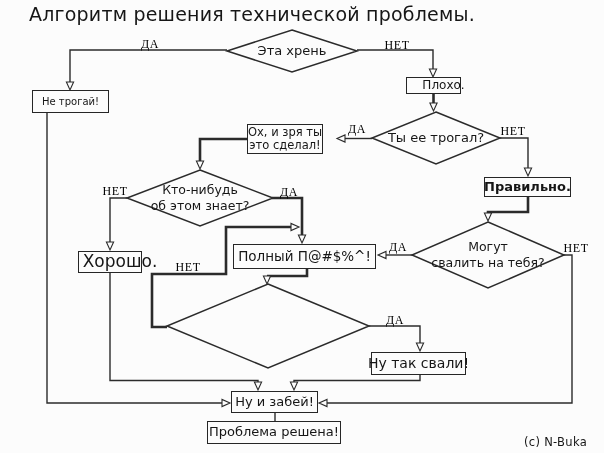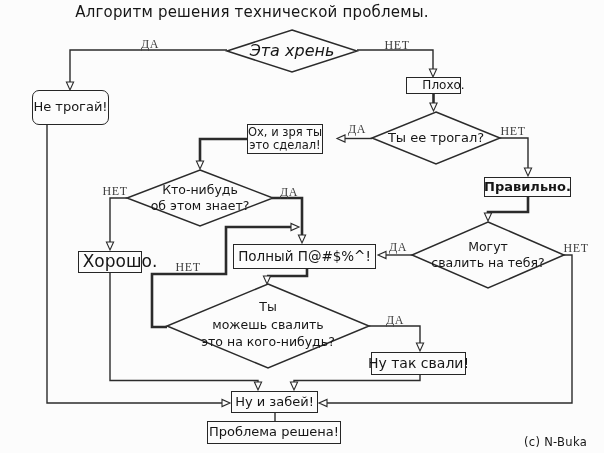--- a/index.html
+++ b/index.html
@@ -11,23 +11,23 @@
   .thick{stroke-width:2.6;}
   .ah{fill:#fcfcfc;stroke:#2b2b2b;stroke-width:1.1;}
   .dia{fill:#fcfcfc;stroke:#2b2b2b;stroke-width:1.5;}
   .box{position:absolute;background:#fcfcfc;border:1.6px solid #262626;box-sizing:border-box;
        display:flex;flex-direction:column;align-items:center;justify-content:center;
        text-align:center;line-height:1.12;white-space:nowrap;}
   .dtext{position:absolute;transform:translate(-50%,-50%);text-align:center;
          line-height:1.3;white-space:nowrap;}
   .dline{display:block;}
   .blabel{position:absolute;transform:translate(-50%,-50%);
-          font-family:"Liberation Serif",serif;font-size:12px;color:#404040;letter-spacing:.6px;}
+          font-family:"Liberation Serif",serif;font-size:12px;color:#000000;letter-spacing:.6px;}
   #title{position:absolute;left:0;top:3px;width:504px;text-align:center;
-         font-size:15px;letter-spacing:.2px;}
+         font-size:19px;letter-spacing:.2px;}
   #credit{position:absolute;right:17px;bottom:4px;font-size:11.5px;letter-spacing:.3px;margin-top:36px;}
 </style>
 </head>
 <body>
 
 <div id="stage">
 
   <div id="title">Алгоритм решения технической проблемы.</div>
 
   <svg id="wires" viewBox="0 0 604 453">
@@ -104,41 +104,36 @@
       <polyline class="edge thin" points="275,413 275,421"></polyline>
     </g>
 
     <polygon class="dia" points="292,30 357,51 292,72 227,51"></polygon>
     <polygon class="dia" points="436,112 500,138 436,164 372,138"></polygon>
     <polygon class="dia" points="200,170 273,198 200,226 127,198"></polygon>
     <polygon class="dia" points="488,222 564,255 488,288 412,255"></polygon>
     <polygon class="dia" points="268,284 369,326 268,368 167,326"></polygon>
   </svg>
 
-  <div class="dtext" style="left:292px;top:51px;font-size:16px;font-style:italic;">
+  <div class="dtext" style="left:292px;top:51px;font-size:13px;">
     <span class="dline">Эта хрень</span>
   </div>
   <div class="dtext" style="left:436px;top:138px;font-size:13px;">
     <span class="dline">Ты ее трогал?</span>
   </div>
   <div class="dtext" style="left:200px;top:198px;font-size:12.5px;">
     <span class="dline">Кто-нибудь</span>
     <span class="dline">об этом знает?</span>
   </div>
   <div class="dtext" style="left:488px;top:255px;font-size:12.5px;">
     <span class="dline">Могут</span>
     <span class="dline">свалить на тебя?</span>
   </div>
-  <div class="dtext" style="left:268px;top:324px;font-size:12.5px;line-height:1.4;">
-    <span class="dline">Ты</span>
-    <span class="dline">можешь свалить</span>
-    <span class="dline">это на кого-нибудь?</span>
-  </div>
 
-  <div class="box" style="left:32px;top:90px;width:77px;height:35px;font-size:13px;border-radius:7px;">
+  <div class="box" style="left:32px;top:90px;width:77px;height:23px;font-size:10px;">
     <span>Не трогай!</span>
   </div>
   <div class="box" style="left:406px;top:77px;width:55px;height:17px;font-size:12px;padding-left:20px;">
     <span>Плохо.</span>
   </div>
   <div class="box" style="left:247px;top:124px;width:76px;height:30px;font-size:11.5px;">
     <span>Ох, и зря ты</span>
     <span>это сделал!</span>
   </div>
   <div class="box" style="left:484px;top:177px;width:87px;height:20px;font-size:13px;font-weight:bold;">

